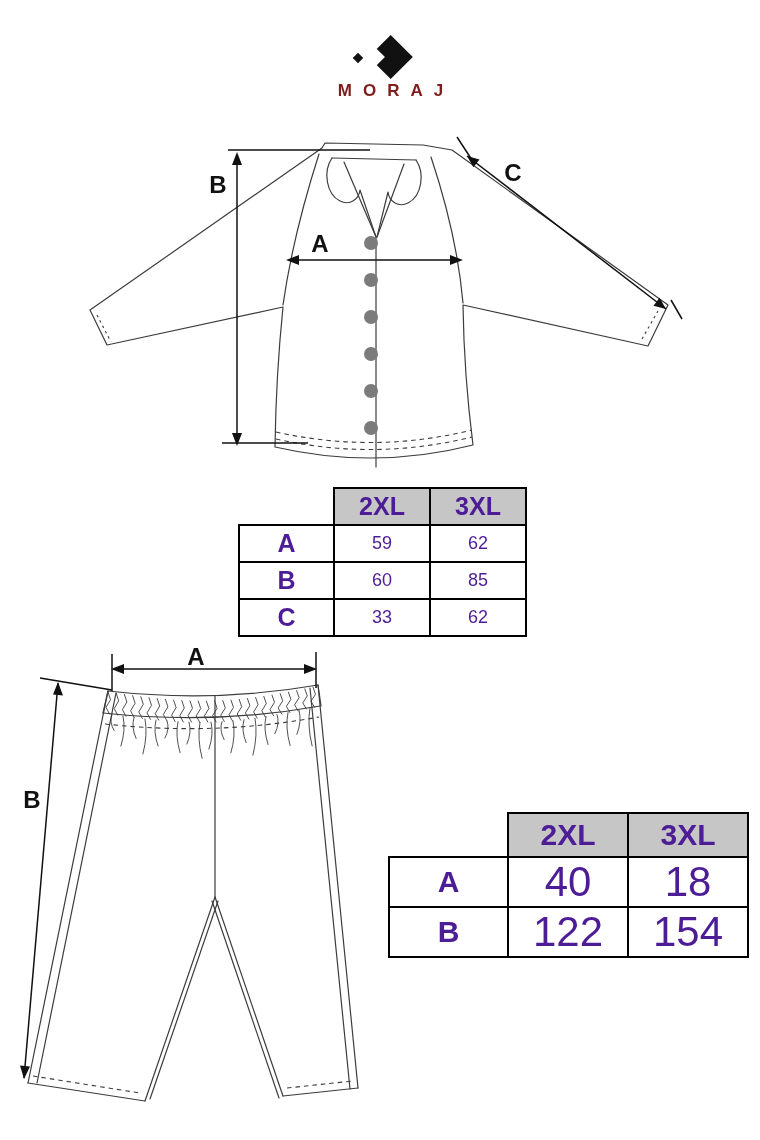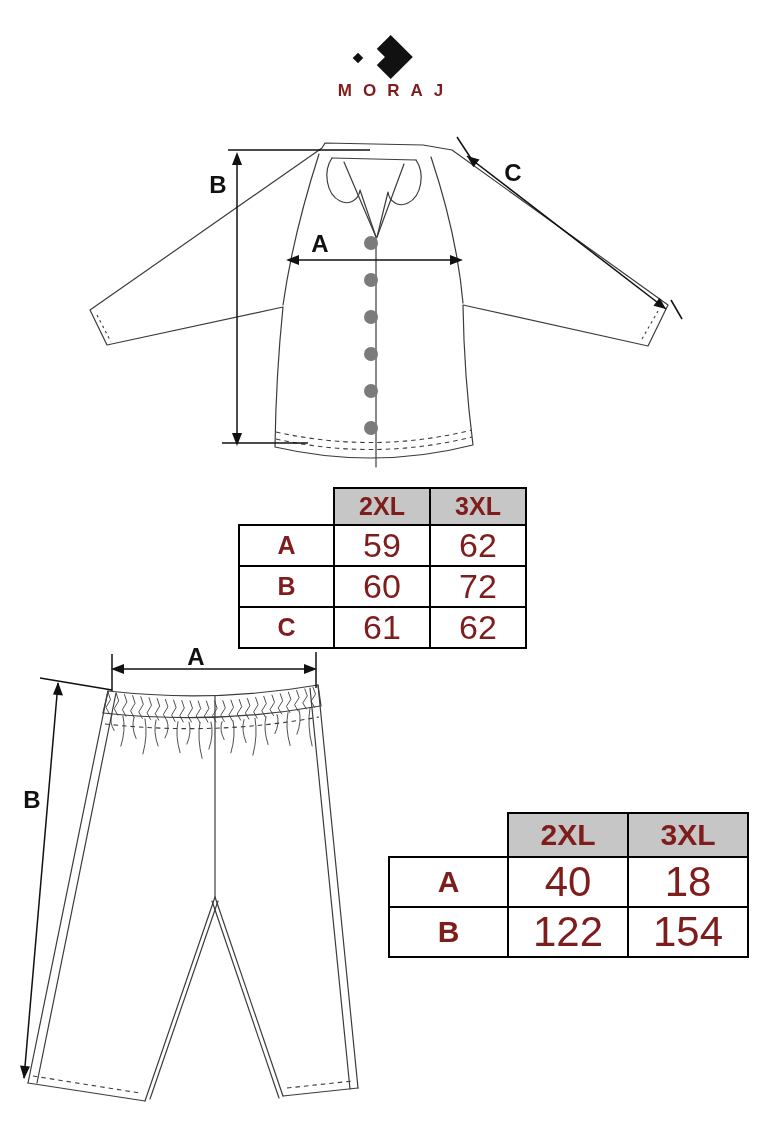--- a/index.html
+++ b/index.html
@@ -11,26 +11,26 @@
   
   .brand-text{
     position:absolute;top:81px;left:16px;width:760px;text-align:center;
     font-size:17px;font-weight:bold;letter-spacing:11px;padding-left:0;
     box-sizing:border-box;color:#7f1d1d;
   }
   
   table.size{border-collapse:collapse;background:#ffffff;}
   table.size td{
     border:2px solid #000;text-align:center;vertical-align:middle;
-    background:#ffffff;color:#7f1d1d;padding:0;
+    background:#ffffff;color:#4c1d95;padding:0;
   }
   table.size td.corner{border:none;background:transparent;}
   table.size td.hdr{background:#c6c6c6;font-weight:bold;}
   table.size td.rowlbl{font-weight:bold;}
-  table.t1 td{width:94px;height:35px;font-size:34px;}
+  table.t1 td{width:94px;height:35px;font-size:18px;}
   table.t1 td.rowlbl{width:60px;font-size:25px;}
   table.t1 td.hdr{font-size:25px;}
   table.t2 td{width:118px;height:42px;font-size:42px;}
   table.t2 td.rowlbl{width:74px;font-size:30px;}
   table.t2 td.hdr{font-size:30px;}
   
   .garment{stroke:#3c3c3c;stroke-width:1.2;fill:none;stroke-linejoin:round;stroke-linecap:round;}
   .stitch{stroke:#3c3c3c;stroke-width:1.1;fill:none;stroke-dasharray:4.5,4;}
   .stitch-fine{stroke:#3c3c3c;stroke-width:1.1;fill:none;stroke-dasharray:2.5,3.5;}
   .measure{stroke:#111;stroke-width:1.5;fill:none;}
@@ -112,25 +112,25 @@
       <td class="hdr">3XL</td>
     </tr>
     <tr>
       <td class="rowlbl">A</td>
       <td>59</td>
       <td>62</td>
     </tr>
     <tr>
       <td class="rowlbl">B</td>
       <td>60</td>
-      <td>72</td>
+      <td>85</td>
     </tr>
     <tr>
       <td class="rowlbl">C</td>
-      <td>61</td>
+      <td>33</td>
       <td>62</td>
     </tr>
   </tbody>
     </table>
 
   <svg class="abs" style="left:15px;top:645px;" width="365" height="465" viewBox="0 0 365 465">
 
     <path class="garment" d="M93,46 Q200,58 303,40"></path>
     <path class="garment" d="M88,68 Q200,80 305,61"></path>
     <path class="garment" d="M93,46 L88,68"></path>

